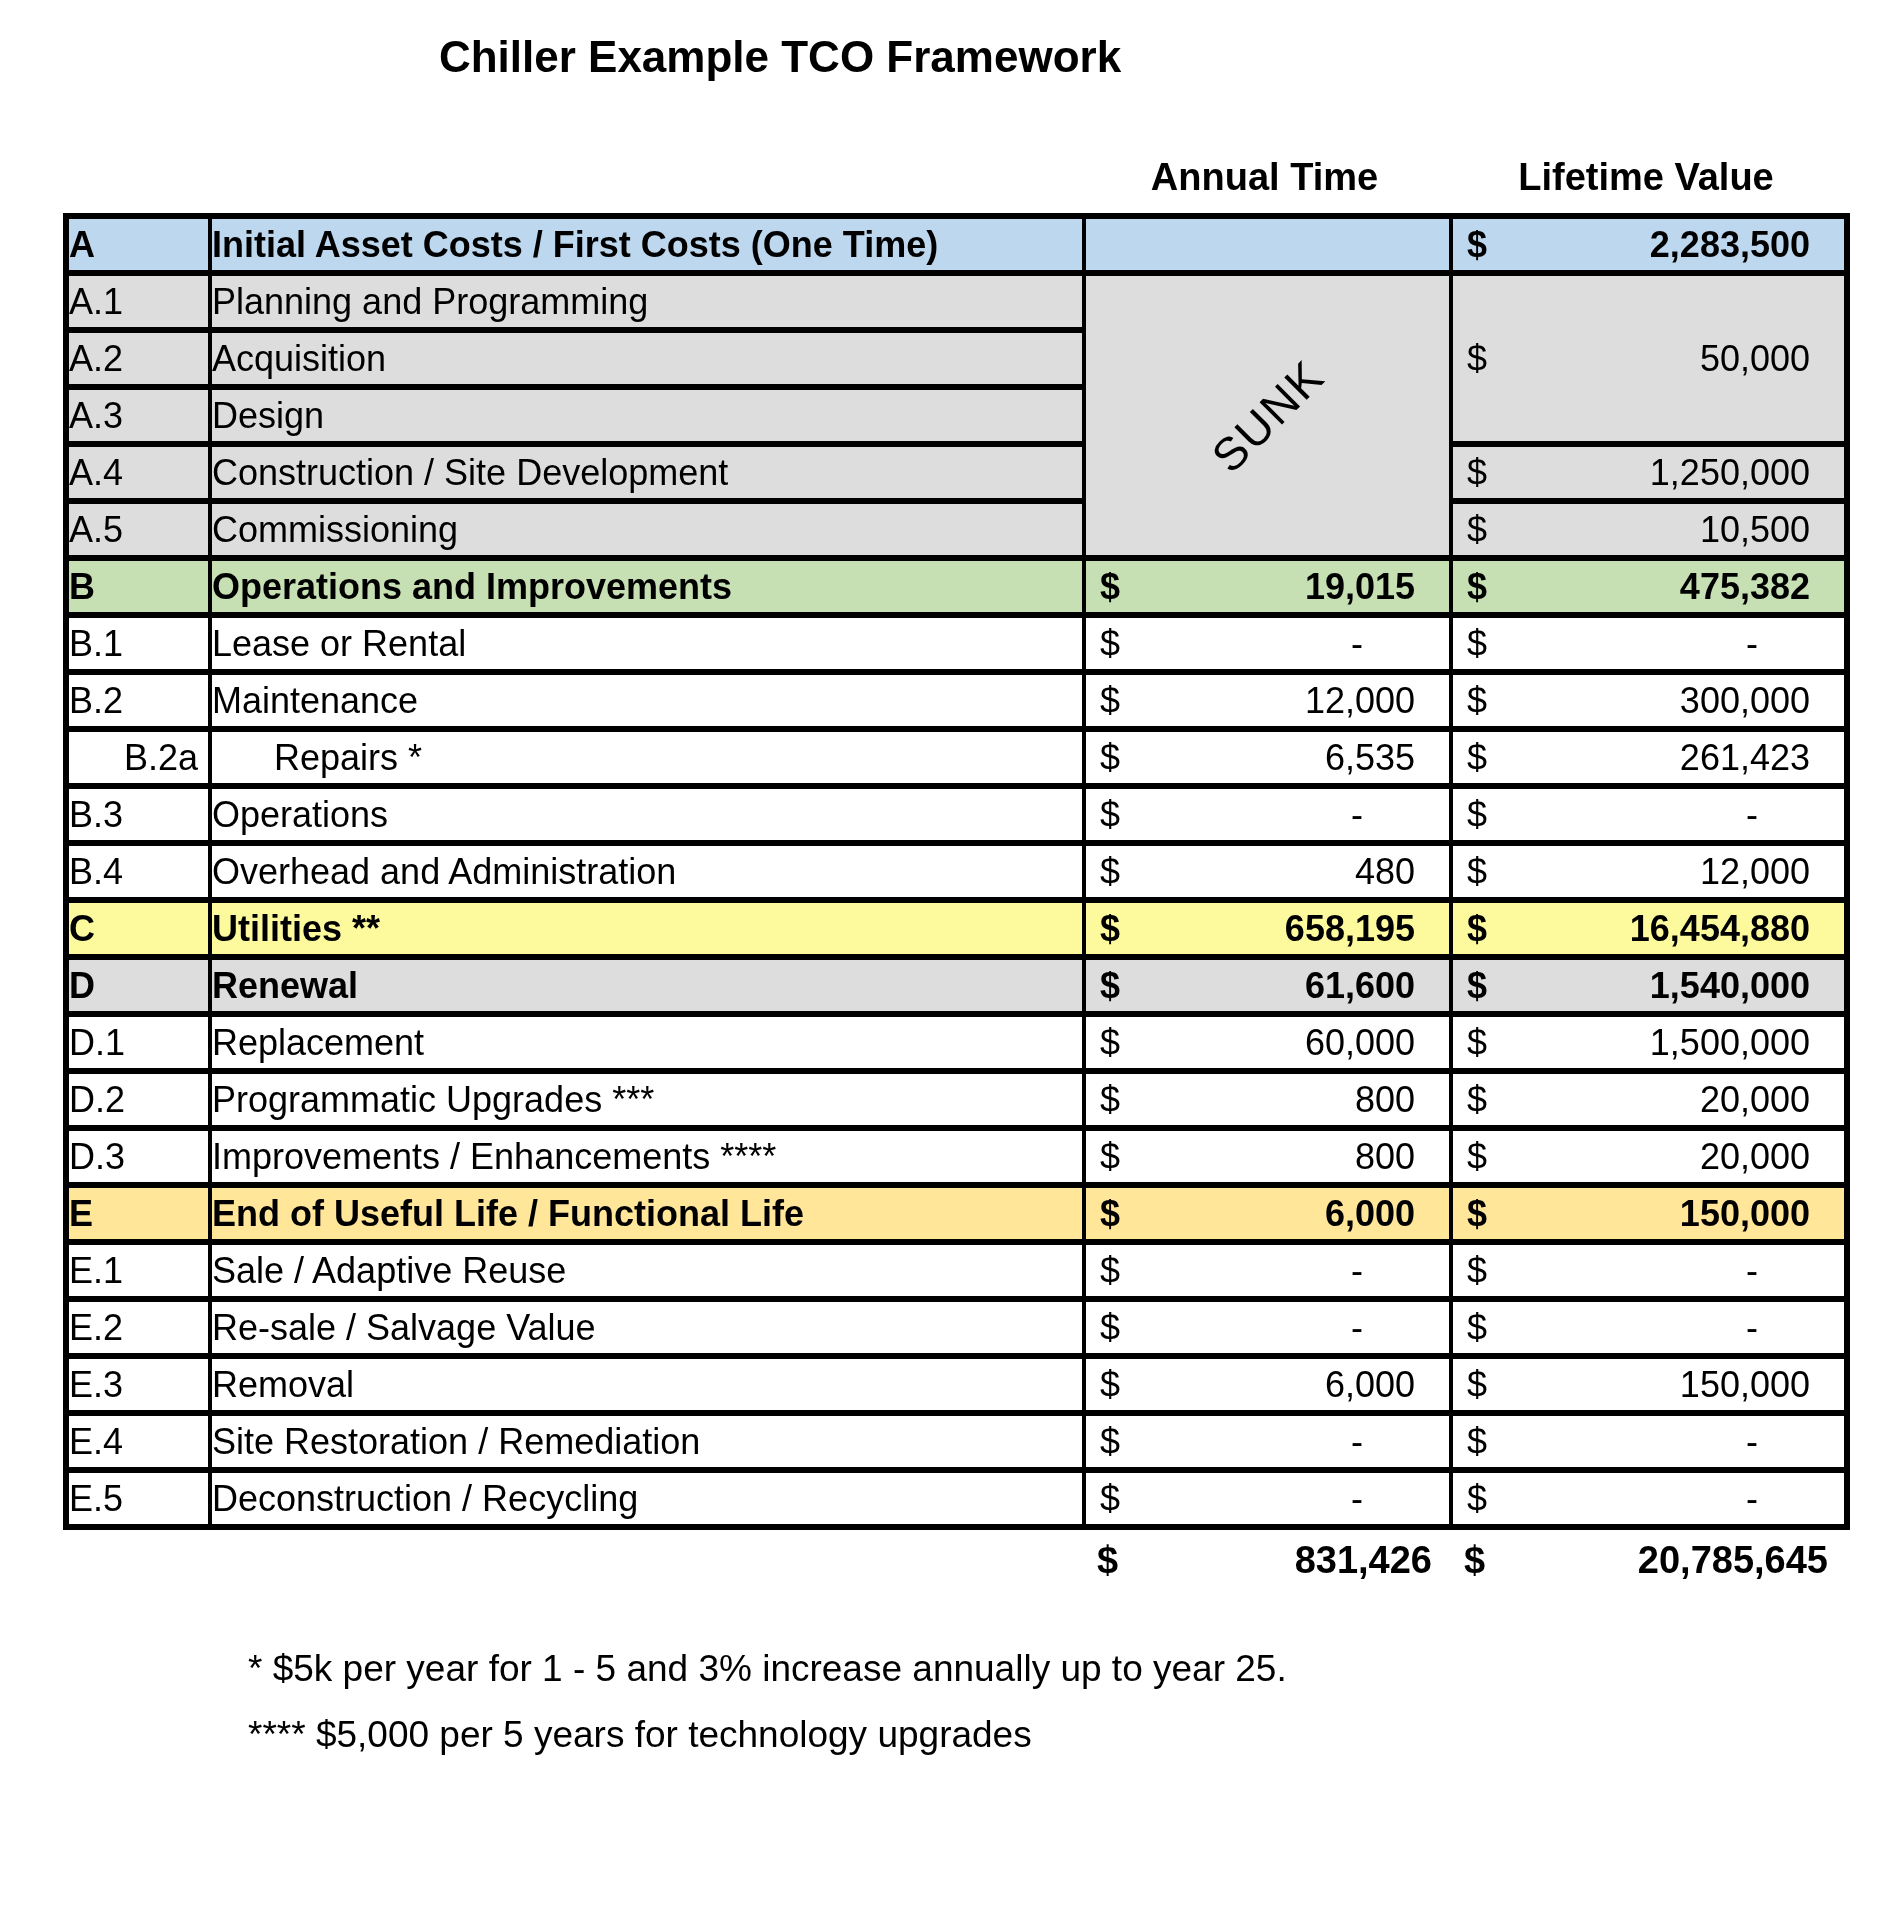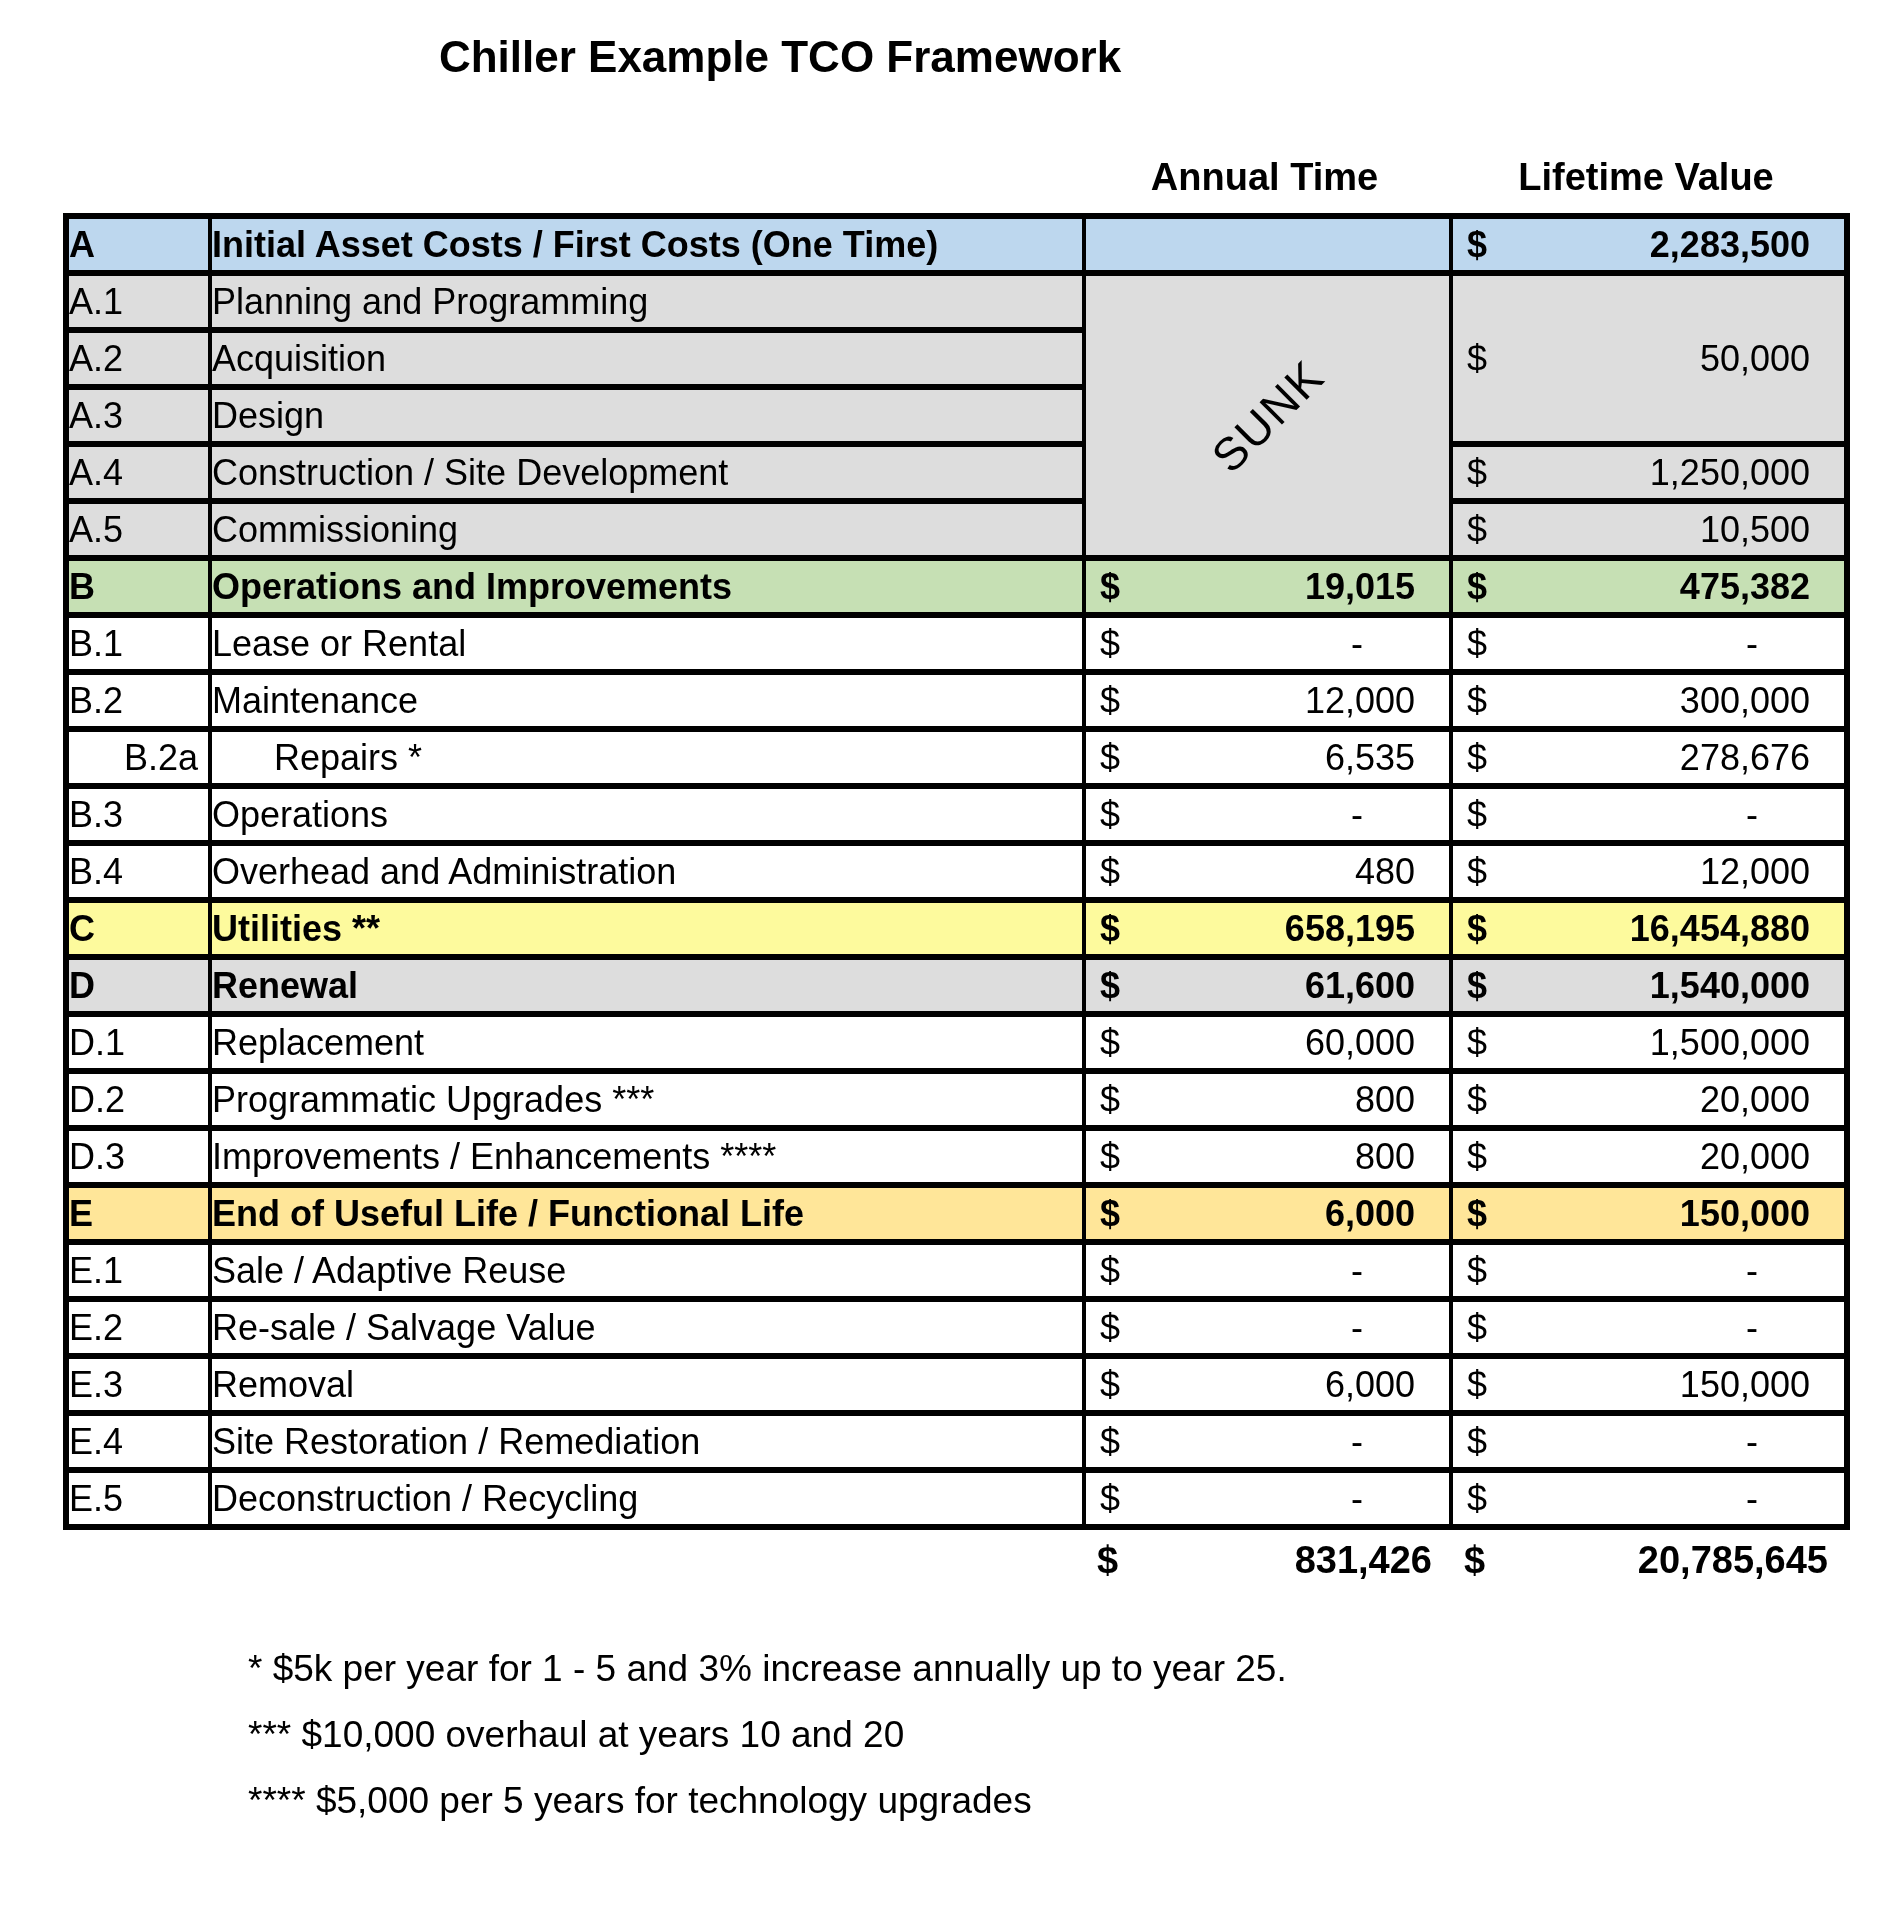--- a/index.html
+++ b/index.html
@@ -181,21 +181,21 @@
           <td class="desc indent-desc">Repairs *</td>
           <td class="val">
             <div class="money">
               <span class="cur">$</span>
               <span class="amt">6,535</span>
             </div>
           </td>
           <td class="val">
             <div class="money">
               <span class="cur">$</span>
-              <span class="amt">278,676</span>
+              <span class="amt">261,423</span>
             </div>
           </td>
         </tr>
         <tr class="">
           <td class="code">B.3</td>
           <td class="desc">Operations</td>
           <td class="val dash">
             <div class="money">
               <span class="cur">$</span>
               <span class="amt">-</span>
@@ -410,17 +410,16 @@
       <span class="amt">831,426</span>
     </div>
     <div class="t-col t-lifetime">
       <span class="cur">$</span>
       <span class="amt">20,785,645</span>
     </div>
   </div>
 
   <div class="footnotes">
     <div class="footnote">* $5k per year for 1 - 5 and 3% increase annually up to year 25.</div>
-    <div class="footnote">*** $10,000 overhaul at years 10 and 20</div>
     <div class="footnote">**** $5,000 per 5 years for technology upgrades</div>
   </div>
 
 </div>
 
 </body></html>

